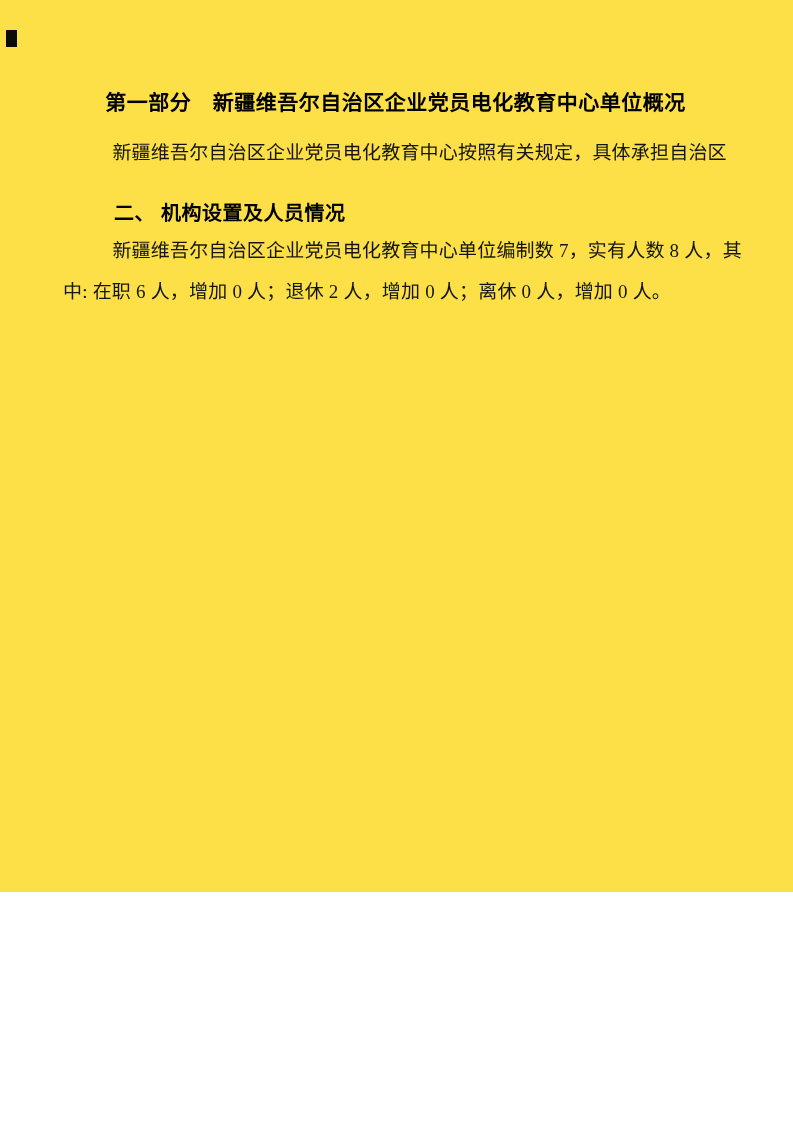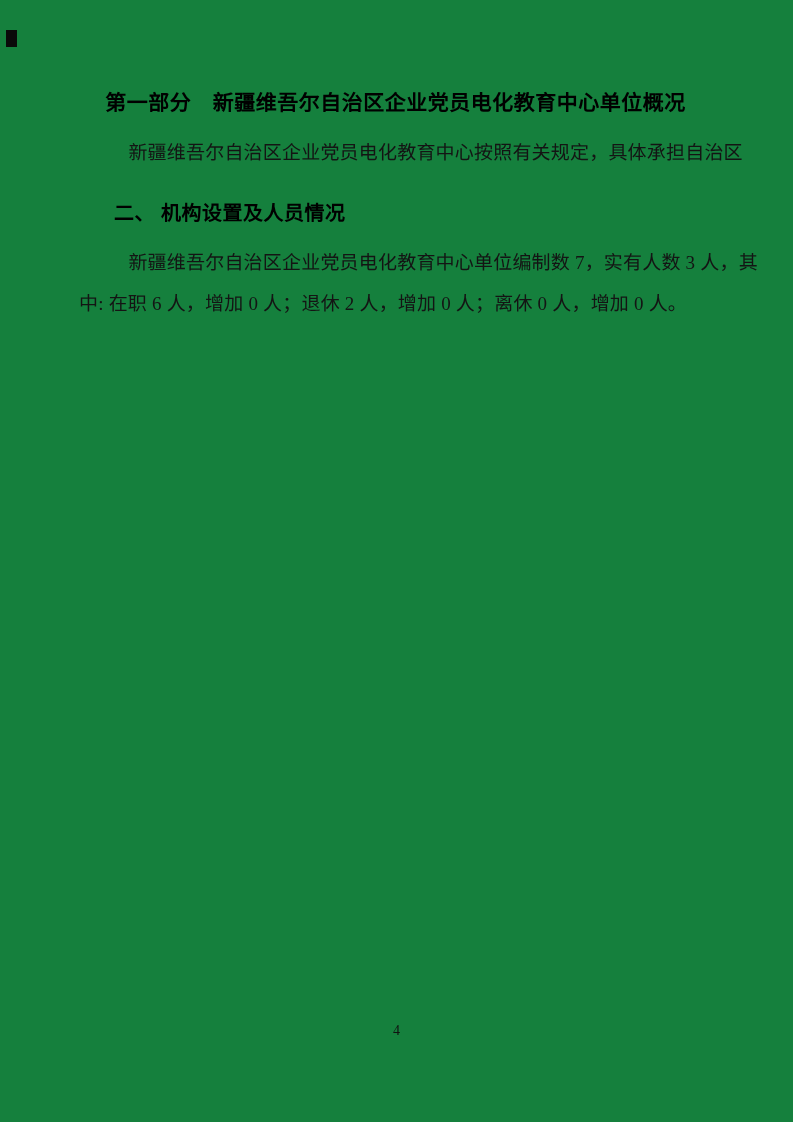--- a/index.html
+++ b/index.html
@@ -3,23 +3,23 @@
 <meta charset="utf-8">
 <style>
   html, body {
     margin: 0;
     padding: 0;
     background: #ffffff;
   }
   .page {
     position: relative;
     width: 793px;
-    height: 1122px;
+    height: 892px;
     margin: 0 auto;
-    background: #15803d;
+    background: #fde047;
     overflow: hidden;
     font-family: "Liberation Serif", "DejaVu Serif", serif;
     color: #141414;
   }
   .corner-mark {
     position: absolute;
     left: 6px;
     top: 30px;
     width: 11px;
     height: 17px;
@@ -44,21 +44,21 @@
     font-weight: bold;
     font-size: 20px;
     line-height: 26px;
     color: #000000;
     letter-spacing: 0.5px;
   }
   .heading-gap {
     margin-top: 29px;
   }
   .para {
-    margin: 16px;
+    margin: 0;
     font-size: 19px;
     line-height: 41px;
     letter-spacing: 0.2px;
     color: #141414;
   }
   .para-first { margin-top: 14px; }
   .para-follow { margin-top: 4px; }
   .para-cont { margin-top: 0; }
   .line {
     display: block;
@@ -92,21 +92,21 @@
       <p class="para para-first">
         <span class="line line-indent">新疆维吾尔自治区企业党员电化教育中心按照有关规定，具体承担自治区</span>
       </p>
     </section>
 
     <section>
       <h2 class="section-heading">二、 机构设置及人员情况</h2>
       <p class="para para-follow">
       </p>
       <p class="para para-cont">
-        <span class="line line-indent">新疆维吾尔自治区企业党员电化教育中心单位编制数 7，实有人数 3 人，其</span>
+        <span class="line line-indent">新疆维吾尔自治区企业党员电化教育中心单位编制数 7，实有人数 8 人，其</span>
         <span class="line">中: 在职 6 人，增加 0 人；退休 2 人，增加 0 人；离休 0 人，增加 0 人。</span>
       </p>
     </section>
 
   </div>
 
   <div class="page-number">4</div>
 
 </div>
 

